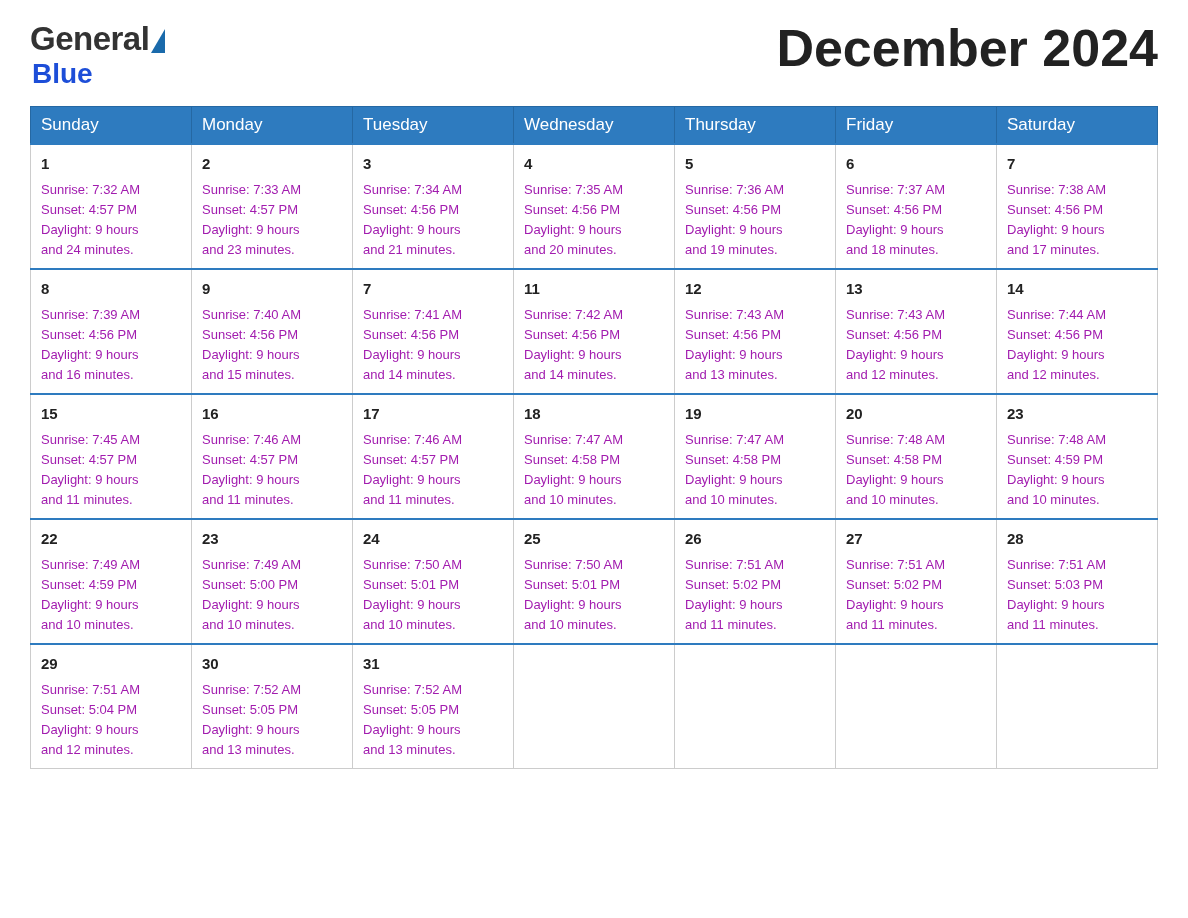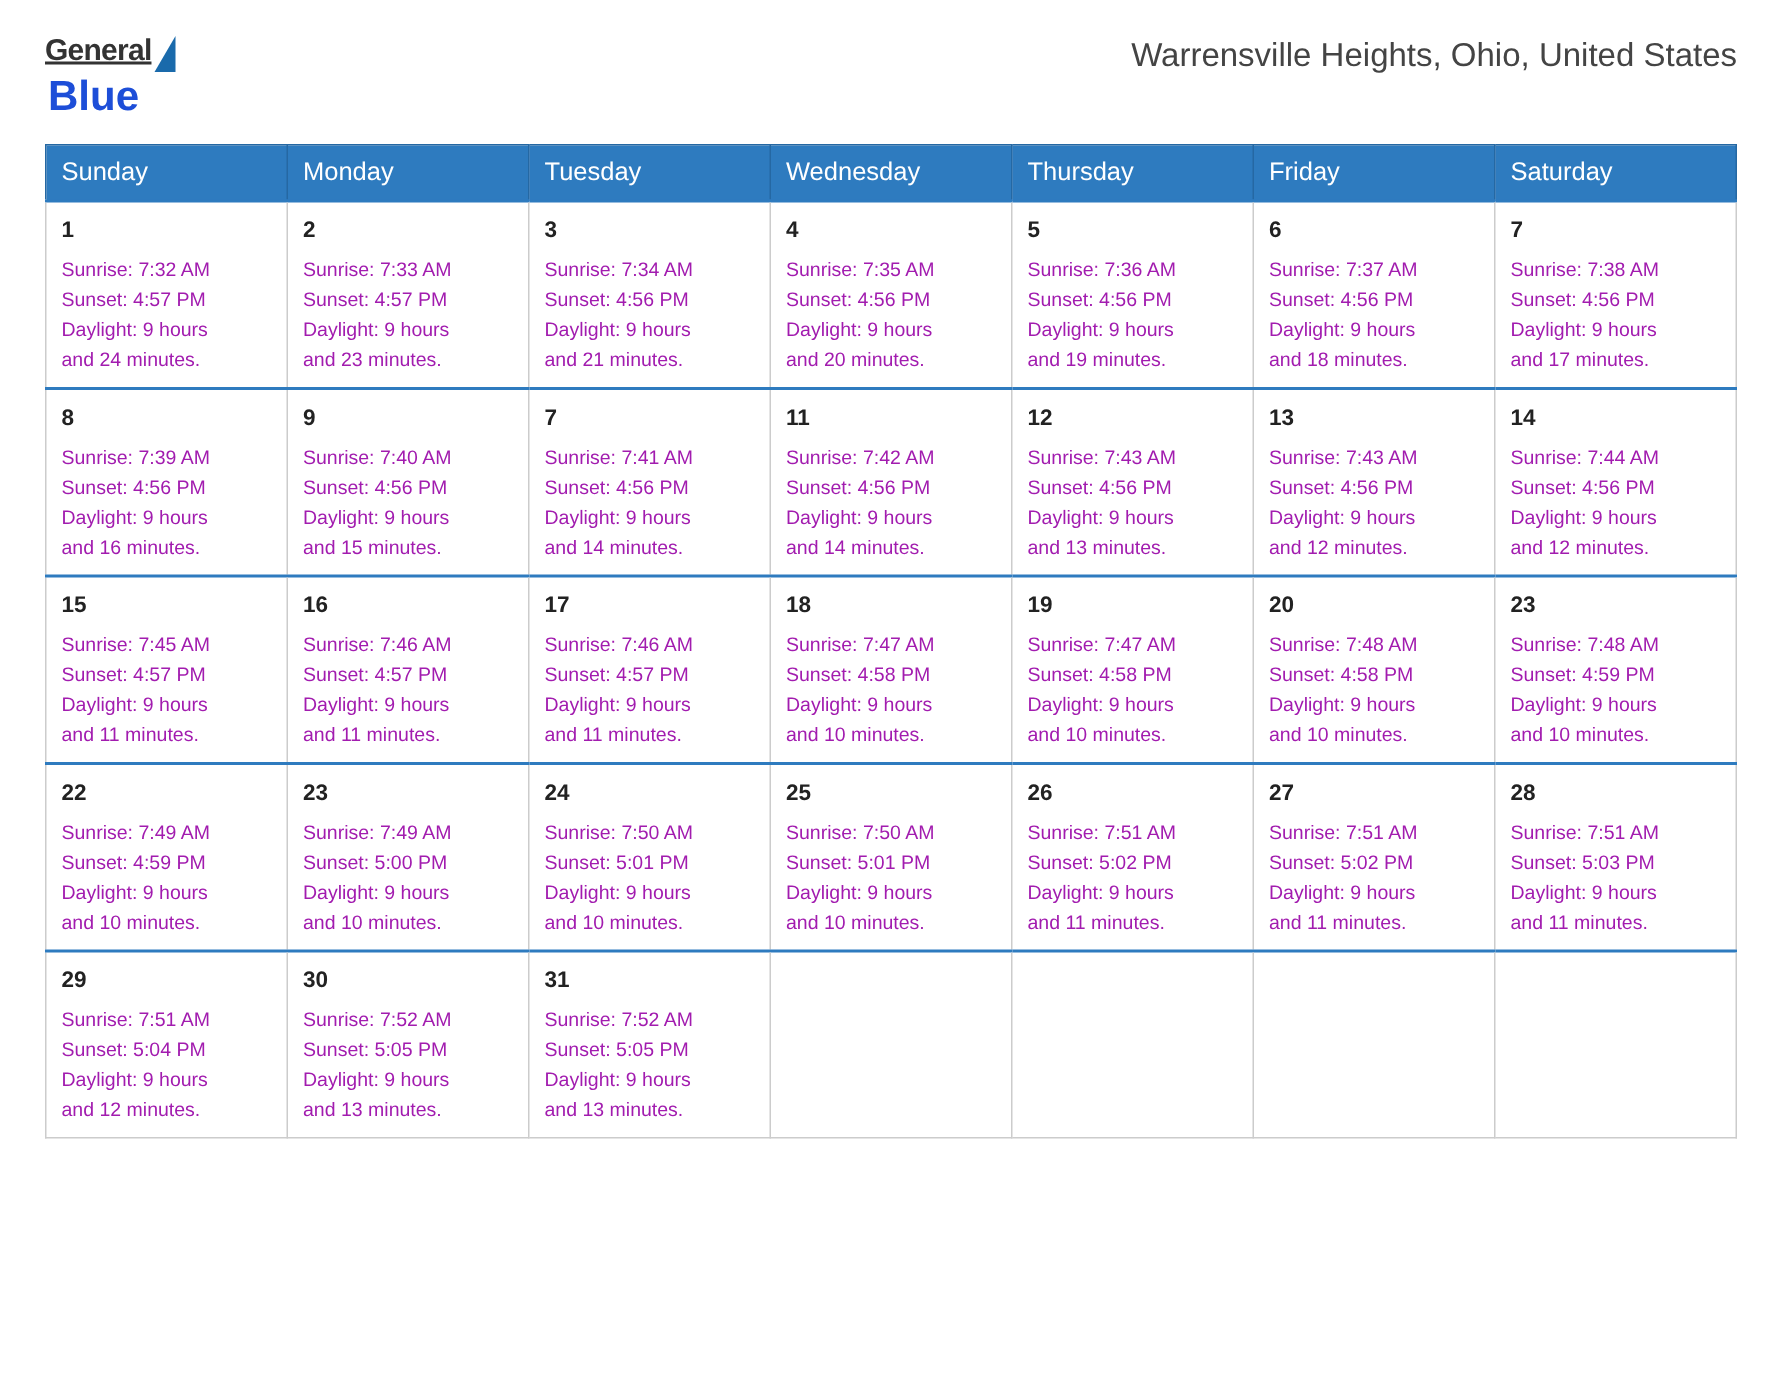--- a/index.html
+++ b/index.html
@@ -19,25 +19,24 @@
     .logo {
       display: flex;
       flex-direction: column;
       align-items: flex-start;
     }
     .logo-top {
       display: flex;
       align-items: center;
     }
     .logo-general {
-      font-size: 20px;
+      font-size: 33px;
       font-weight: bold;
       color: #333;
       letter-spacing: -0.5px;
-      text-decoration: underline;
     }
     .logo-triangle {
       width: 0;
       height: 0;
       border-left: 14px solid transparent;
       border-right: 0px solid transparent;
       border-bottom: 24px solid #1a6aab;
       margin-left: 2px;
       margin-top: 4px;
     }
@@ -108,21 +107,21 @@
 
 <div class="header-area">
   <div class="logo">
     <div class="logo-top">
       <span class="logo-general">General</span>
       <div class="logo-triangle"></div>
     </div>
     <span class="logo-blue">Blue</span>
   </div>
   <div class="title-area">
-    <div class="location-title">Warrensville Heights, Ohio, United States</div>
+    <div class="month-title">December 2024</div>
   </div>
 </div>
 
 <table class="calendar-table">
   <thead>
     <tr>
     <th>Sunday</th>
         <th>Monday</th>
         <th>Tuesday</th>
         <th>Wednesday</th>

